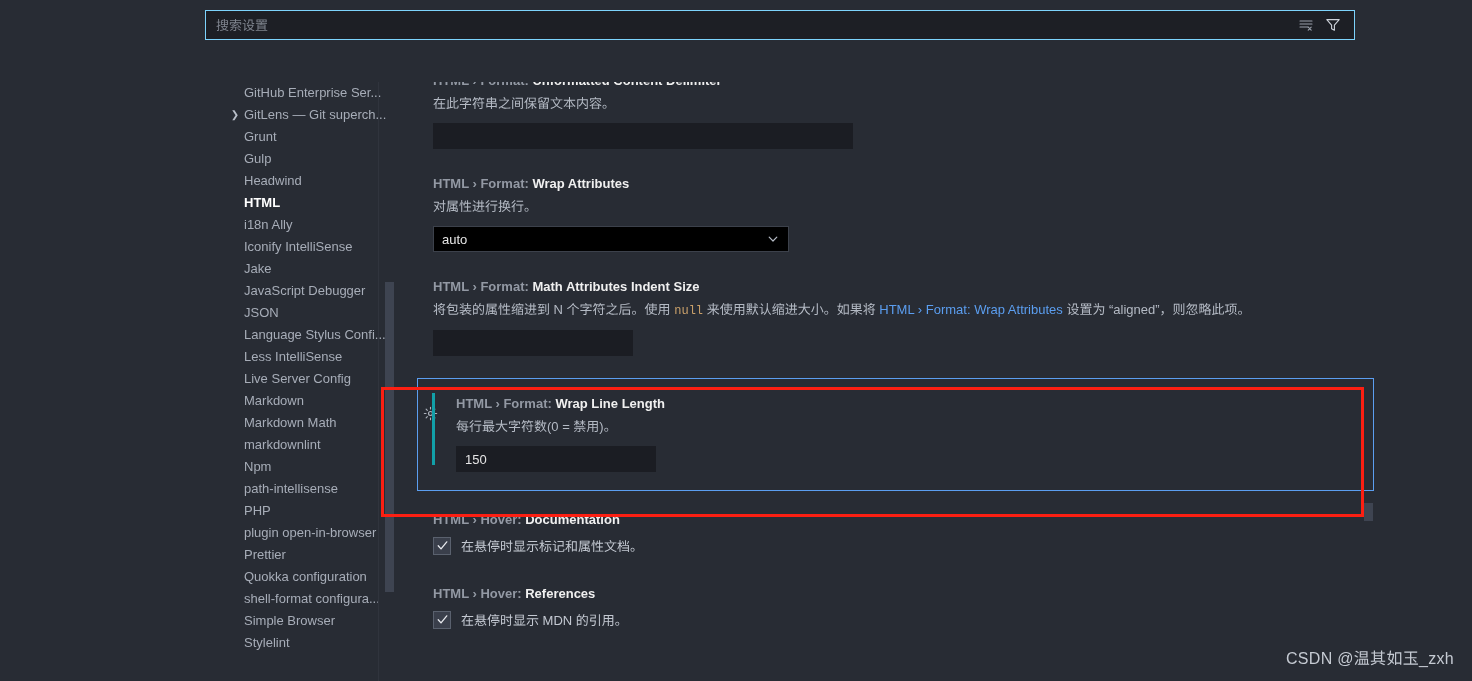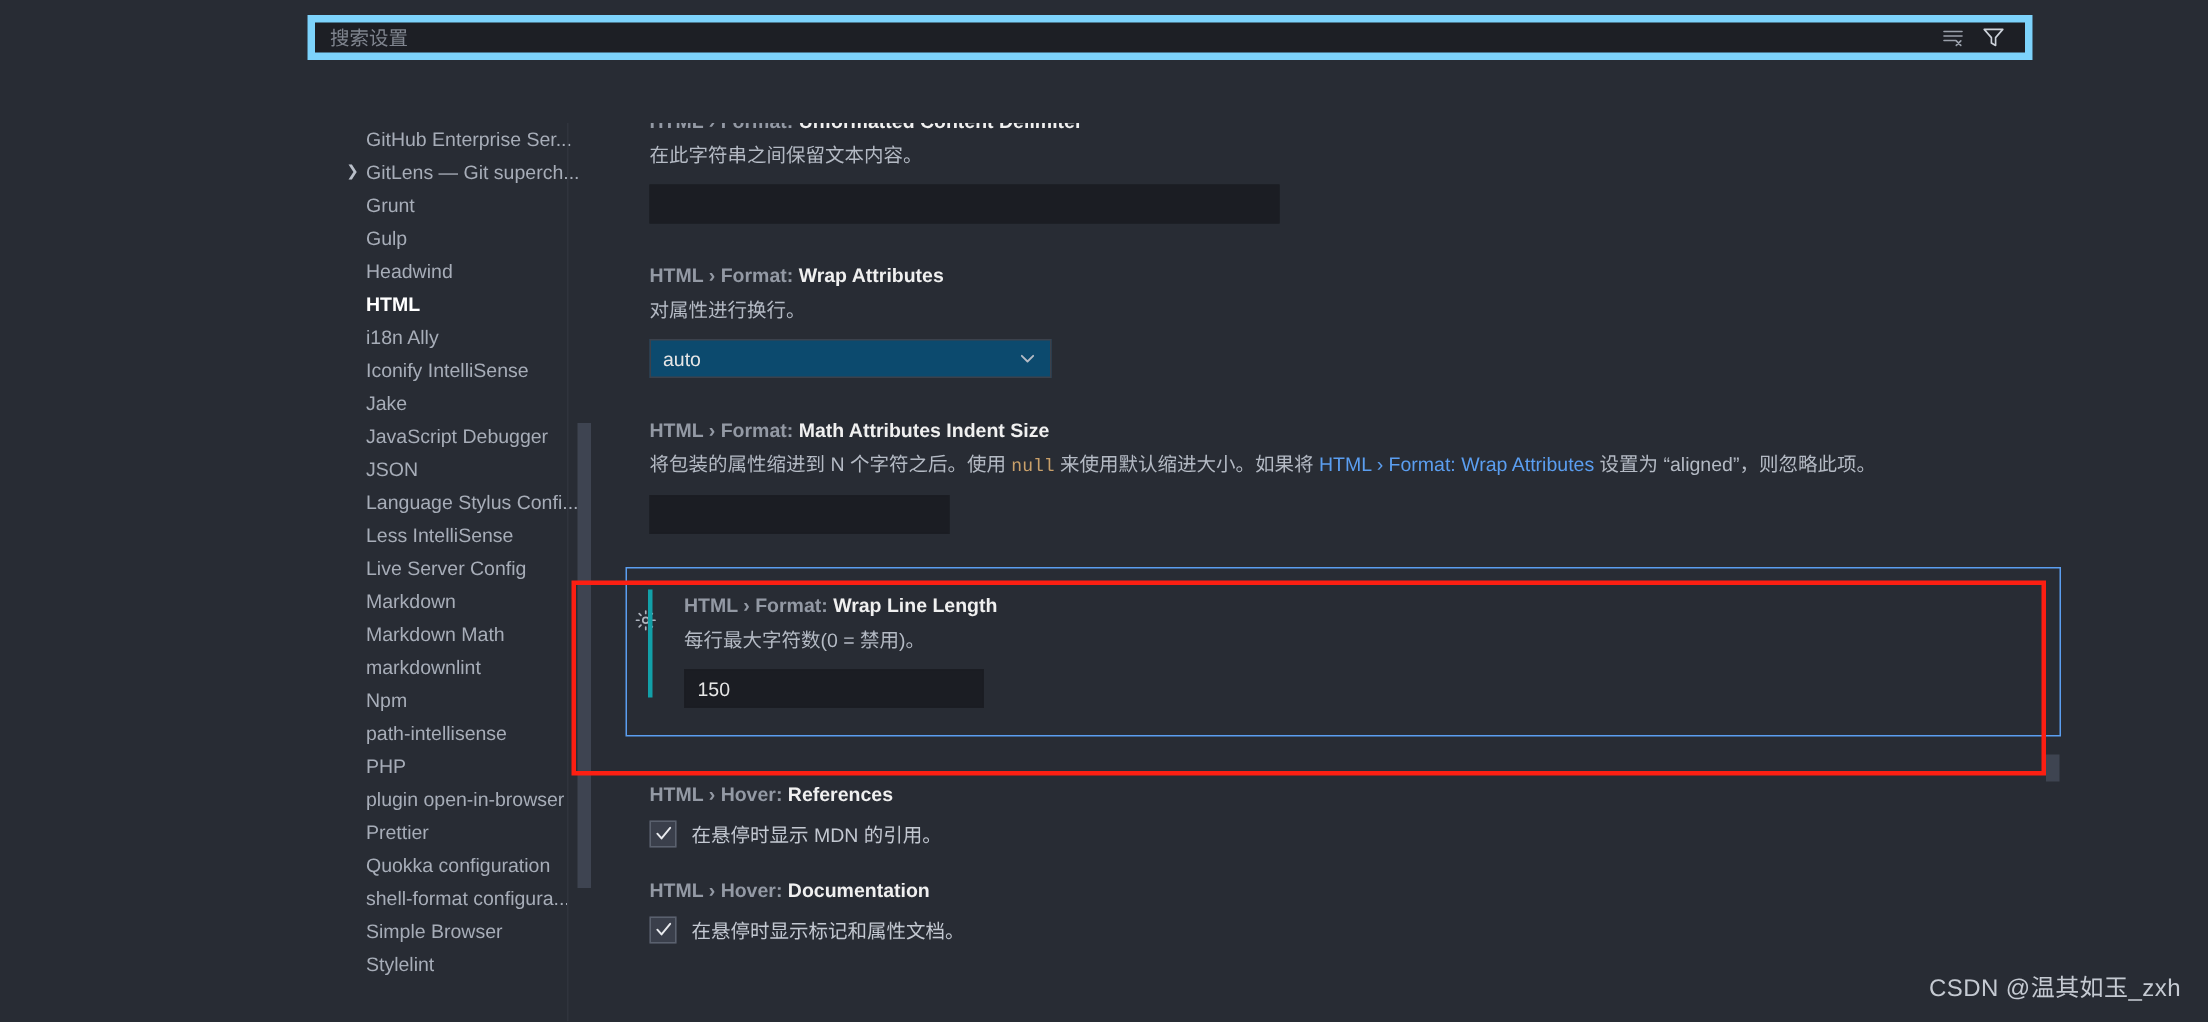--- a/index.html
+++ b/index.html
@@ -27,21 +27,21 @@
   
   .search-row {
     position: absolute;
     left: 0; top: 10px;
     width: 1150px; height: 30px;
   }
   .search-box {
     position: relative;
     width: 1150px; height: 30px;
     background: #1d1f25;
-    border: 5px solid #7dd3fc;
+    border: 1px solid #7dd3fc;
     display: flex; align-items: center;
   }
   .search-input {
     flex: 1;
     background: transparent;
     border: none; outline: none;
     color: #d7dae0;
     font-family: "Liberation Sans", "DejaVu Sans", sans-serif;
     font-size: 13px;
     padding: 0 10px;
@@ -193,22 +193,22 @@
     color: #e6e6e6;
     font-size: 13px;
     padding: 0 8px;
     outline: none;
     font-family: "Liberation Sans", "DejaVu Sans", sans-serif;
   }
   .ctl-input.narrow { width: 200px; }
   .ctl-select {
     margin-top: 9px;
     position: relative;
-    width: 268px; height: 26px;
-    background: #0c4a6e;
+    width: 356px; height: 26px;
+    background: #000000;
     border: 1px solid #3c414b;
     display: flex; align-items: center;
     padding: 0 8px;
     font-size: 13px;
     color: #e6e6e6;
     cursor: pointer;
   }
   .ctl-select .chev {
     position: absolute; right: 8px; top: 50%;
     transform: translateY(-50%);
@@ -443,48 +443,48 @@
             </svg>
           </span>
           <span class="mod-bar" style="background: rgb(18, 160, 168);"></span>
           <div class="setting-title">
             <span>HTML › Format: </span><span class="leaf">Wrap Line Length</span>
           </div>
           <div class="setting-desc">每行最大字符数(0 = 禁用)。</div>
           <input class="ctl-input" style="width: 200px;" type="text" value="150">
         </div>
 
+        <div class="setting" style="margin-top:20px">
+          <div class="setting-title">
+            <span>HTML › Hover: </span><span class="leaf">Documentation</span>
+          </div>
+          <div class="ctl-check">
+            <span class="checkbox">
+              <svg width="13" height="13" viewBox="0 0 14 14" fill="none">
+                <path d="M2.4 7.3l3 3.4 6.2-7.6" stroke="#e8eaee" stroke-width="1.4" stroke-linecap="round" stroke-linejoin="round"></path>
+              </svg>
+            </span>
+            <span class="check-label">在悬停时显示标记和属性文档。</span>
+          </div>
+        </div>
+
         <div class="setting" style="margin-top:30px">
           <div class="setting-title">
             <span>HTML › Hover: </span><span class="leaf">References</span>
           </div>
           <div class="ctl-check">
             <span class="checkbox">
               <svg width="13" height="13" viewBox="0 0 14 14" fill="none">
                 <path d="M2.4 7.3l3 3.4 6.2-7.6" stroke="#e8eaee" stroke-width="1.4" stroke-linecap="round" stroke-linejoin="round"></path>
               </svg>
             </span>
             <span class="check-label">在悬停时显示 MDN 的引用。</span>
           </div>
         </div>
 
-        <div class="setting" style="margin-top:20px">
-          <div class="setting-title">
-            <span>HTML › Hover: </span><span class="leaf">Documentation</span>
-          </div>
-          <div class="ctl-check">
-            <span class="checkbox">
-              <svg width="13" height="13" viewBox="0 0 14 14" fill="none">
-                <path d="M2.4 7.3l3 3.4 6.2-7.6" stroke="#e8eaee" stroke-width="1.4" stroke-linecap="round" stroke-linejoin="round"></path>
-              </svg>
-            </span>
-            <span class="check-label">在悬停时显示标记和属性文档。</span>
-          </div>
-        </div>
-
       </div>
     </div>
   </div>
 
   <div class="main-scrollbar"></div>
 
   <div class="annotation" style="border-color: rgb(252, 31, 18);"></div>
 
   <div class="watermark">CSDN @温其如玉_zxh</div>
 

